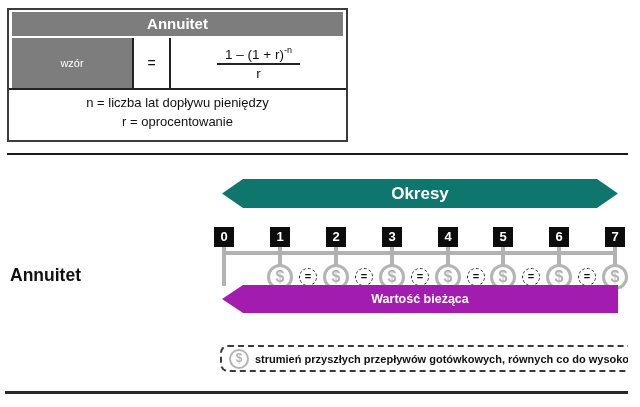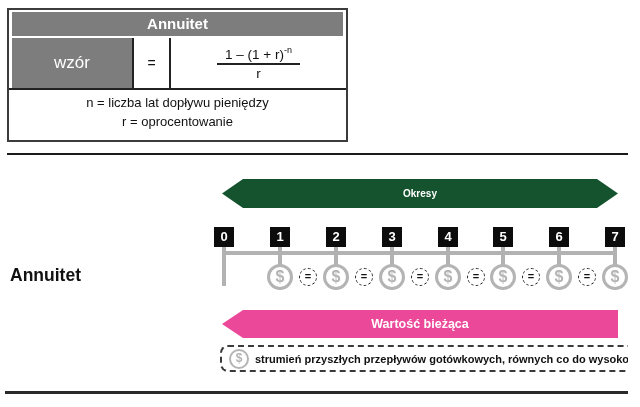--- a/index.html
+++ b/index.html
@@ -6,21 +6,21 @@
   body { background: #fff; font-family: "Liberation Sans", sans-serif; }
   .page { position: relative; width: 628px; height: 407px; background: #fff; overflow: hidden; }
 
   
   .ftable { position: absolute; left: 7px; top: 8px; width: 341px; height: 134px;
             border: 2px solid #3c3c3c; background: #fff; }
   .ft-header { position: absolute; left: 3px; top: 2px; width: 331px; height: 24px;
                background: #7d7d7d; color: #fff; font-weight: bold; font-size: 15px;
                text-align: center; line-height: 24px; }
   .ft-wzor { position: absolute; left: 3px; top: 28px; width: 120px; height: 50px;
-             background: #7d7d7d; color: #fff; font-size: 17px;
+             background: #7d7d7d; color: #fff; font-size: 11px;
              display: flex; align-items: center; justify-content: center; }
   .ft-vline { position: absolute; top: 28px; width: 2px; height: 50px; background: #222; }
   .ft-vline.v1 { left: 123px; } .ft-vline.v2 { left: 160px; }
   .ft-eq { position: absolute; left: 125px; top: 28px; width: 35px; height: 50px;
            display: flex; align-items: center; justify-content: center;
            font-size: 14px; color: #111; }
   .ft-frac { position: absolute; left: 162px; top: 28px; width: 175px; height: 50px;
              display: flex; flex-direction: column; align-items: center; justify-content: center;
              font-size: 13.5px; color: #111; }
   .ft-num { border-bottom: 2px solid #222; padding: 0 8px 2px 8px; }
@@ -33,41 +33,41 @@
   
   .divider-top { position: absolute; left: 7px; top: 153px; width: 629px; height: 2px; background: #1a1a1a; }
   .divider-bottom { position: absolute; left: 5px; top: 391px; width: 631px; height: 3px; background: #2a2a2a; }
 
   
   .section-label { position: absolute; left: 10px; top: 265px; font-size: 17.5px;
                    font-weight: bold; color: #111; }
 
   
   .okresy-arrow { position: absolute; left: 222px; top: 179px; width: 396px; height: 29px;
-                  background: #14532d; color: #fff; font-weight: bold; font-size: 10px;
+                  background: #0f766e; color: #fff; font-weight: bold; font-size: 17px;
                   text-align: center; line-height: 29px;
                   clip-path: polygon(21px 0, calc(100% - 21px) 0, 100% 50%,
                                      calc(100% - 21px) 100%, 21px 100%, 0 50%); }
 
   
   .tl-line { position: absolute; left: 223px; top: 251px; width: 394px; height: 4px; background: #b2b2b2; }
   .tickbox { position: absolute; top: 227px; width: 20px; height: 20px; background: #0c0c0c;
              color: #fff; font-weight: bold; font-size: 13px; text-align: center; line-height: 20px; }
   .tick { position: absolute; top: 247px; width: 4px; height: 18px; background: #b2b2b2; }
   .tick.long { height: 39px; }
   .coin { position: absolute; top: 264px; width: 26px; height: 26px; border-radius: 50%;
           border: 3px solid #b4b4b4; color: #b4b4b4; font-weight: bold; font-size: 16px;
           text-align: center; line-height: 20px; background: #fff; }
   .eqc { position: absolute; top: 268px; width: 18px; height: 18px; border-radius: 50%;
          border: 1.5px dashed #222; color: #111; font-weight: bold; font-size: 11px;
          text-align: center; line-height: 15px; background: #fff; }
 
   
-  .pv-arrow { position: absolute; left: 222px; top: 310px; width: 396px; height: 28px;
-              background: #ec4899; color: #fff; font-weight: bold; font-size: 12.5px;
+  .pv-arrow { position: absolute; left: 222px; top: 285px; width: 396px; height: 28px;
+              background: #a21caf; color: #fff; font-weight: bold; font-size: 12.5px;
               text-align: center; line-height: 28px;
               clip-path: polygon(21px 0, 100% 0, 100% 100%, 21px 100%, 0 50%); }
 
   
   .legend { position: absolute; left: 220px; top: 345px; width: 418px; height: 27px;
             border: 2px dashed #3a3a3a; border-radius: 8px; background: #fff;
             display: flex; align-items: center; gap: 6px; padding: 0 7px; }
   .legend .coin-icon { flex: 0 0 auto; width: 20px; height: 20px; border-radius: 50%;
             border: 2.5px solid #b4b4b4; color: #b4b4b4; font-weight: bold; font-size: 12px;
             text-align: center; line-height: 15px; }

